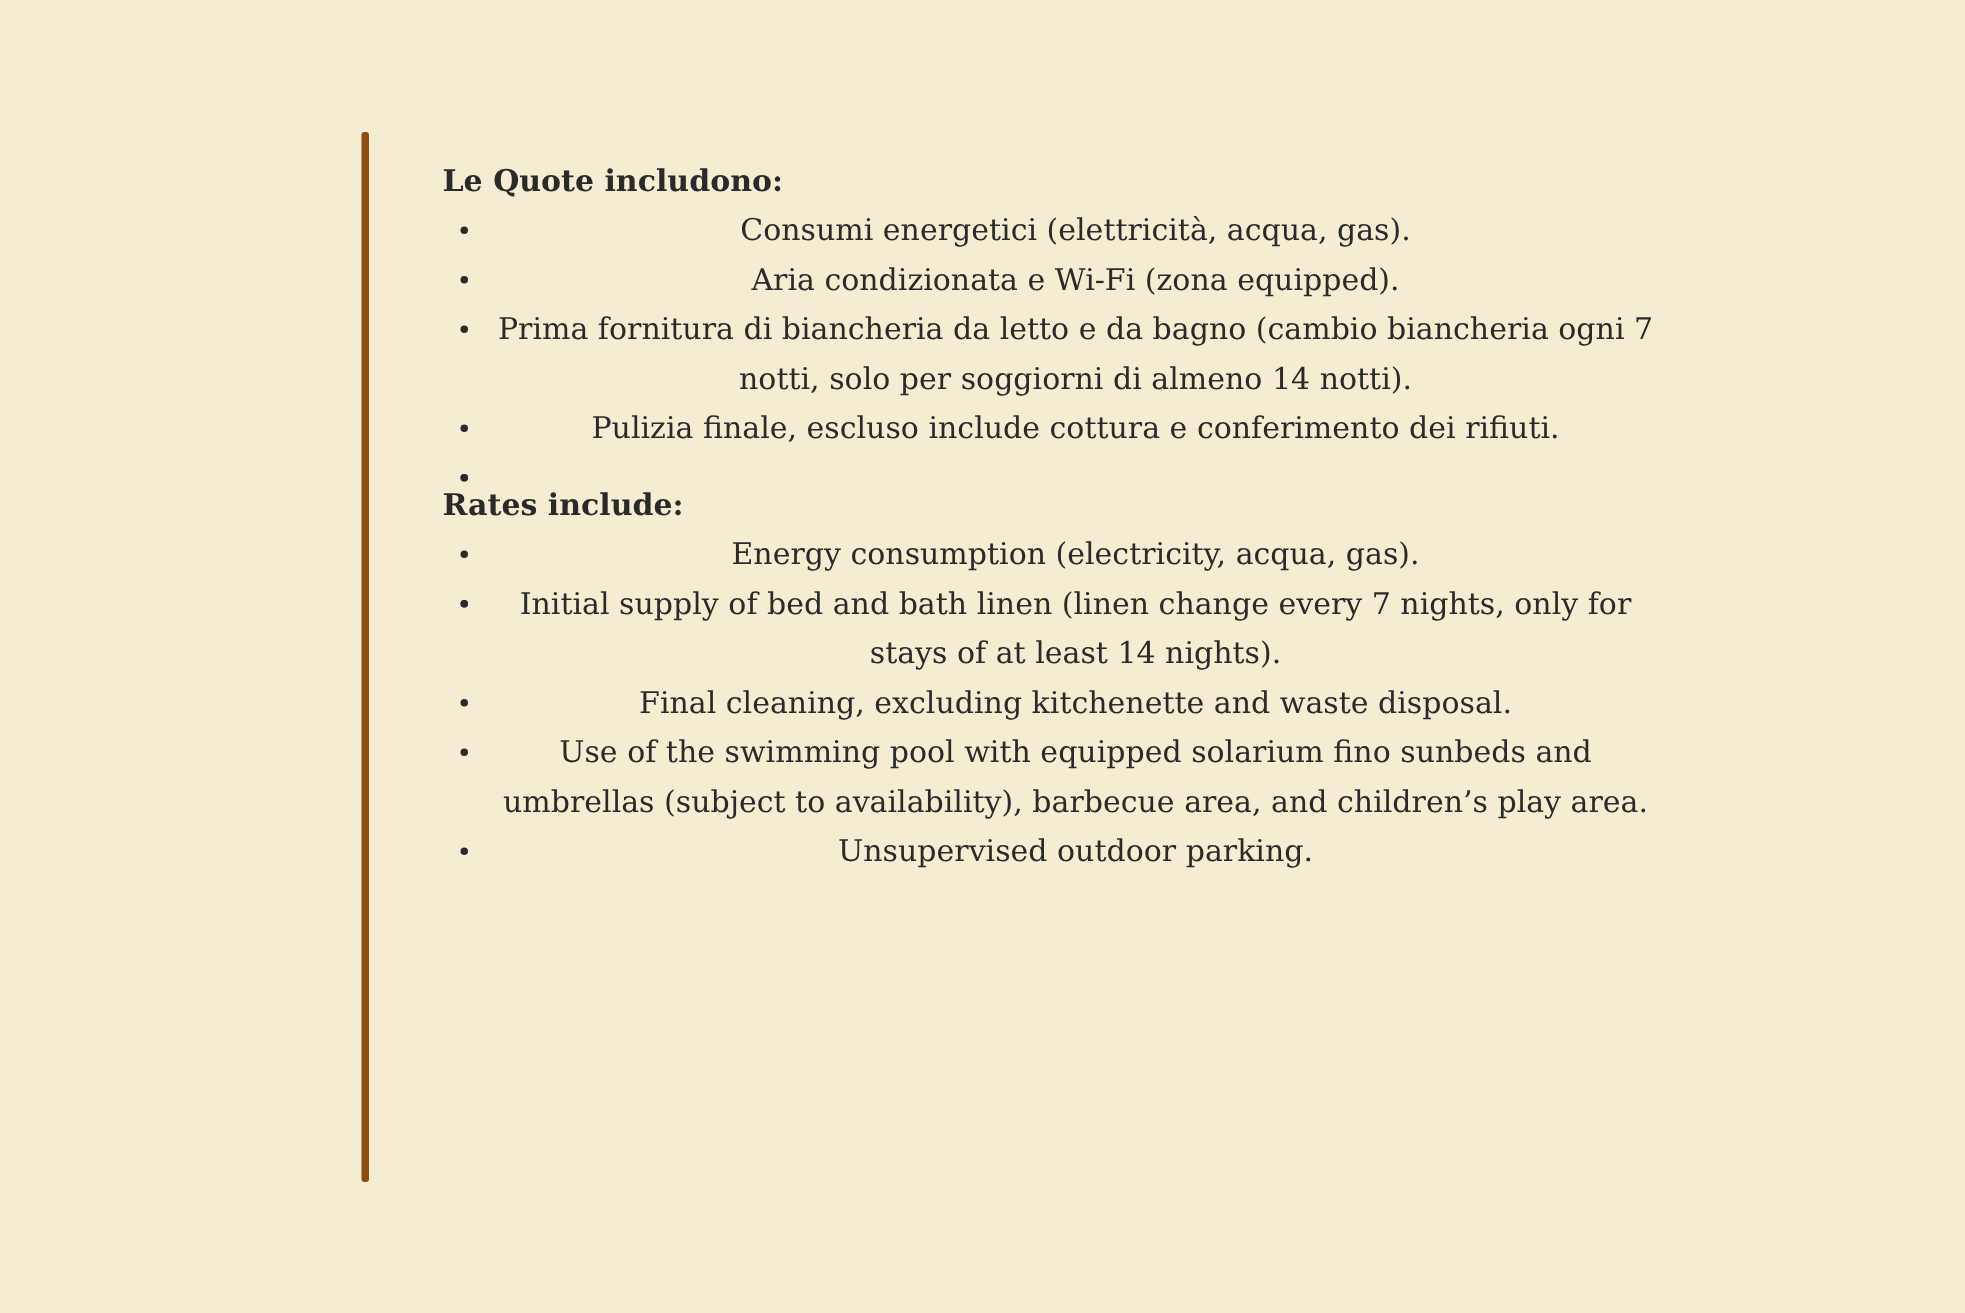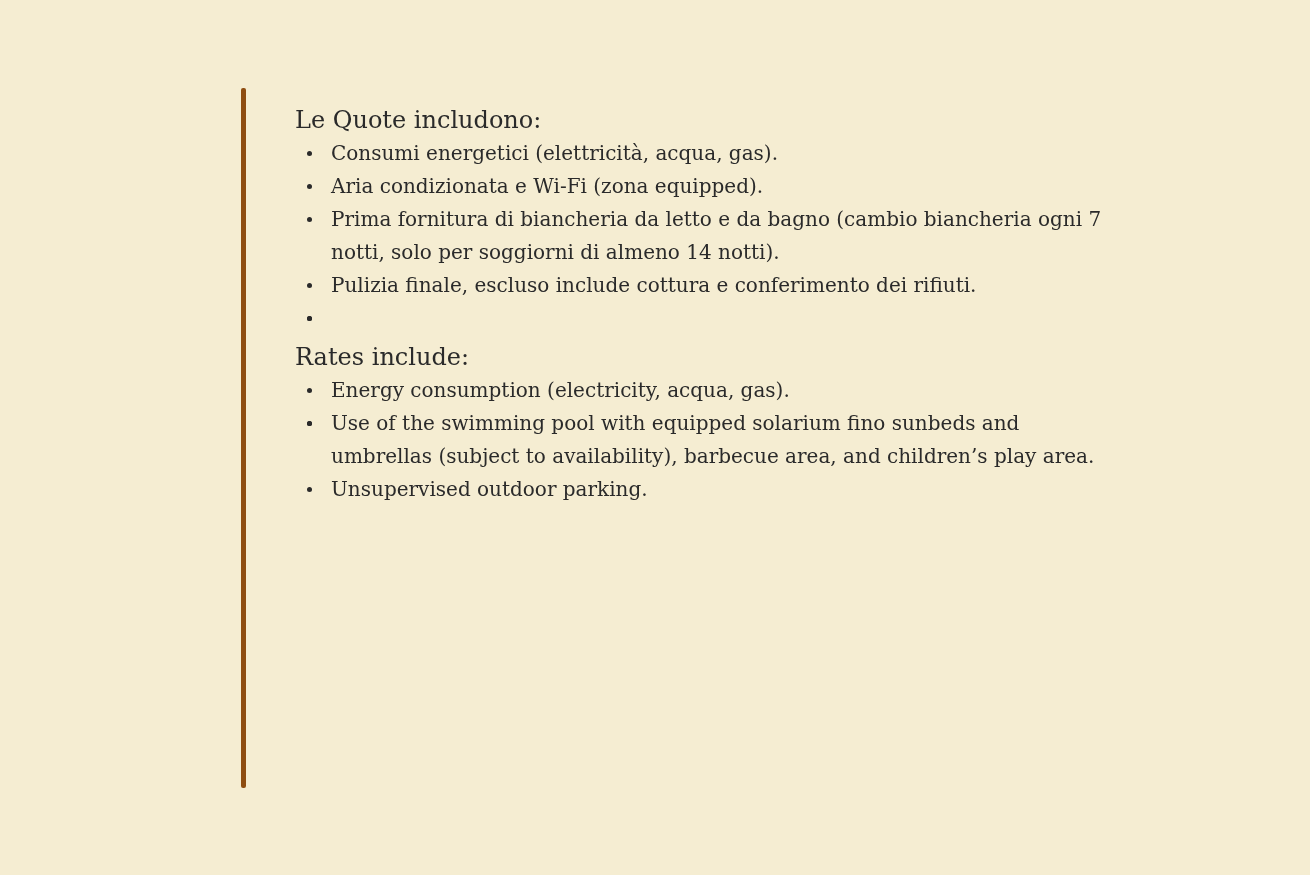--- a/index.html
+++ b/index.html
@@ -27,27 +27,28 @@
   .content {
     position: absolute;
     left: 295px;
     top: 104px;
     width: 808px;
     color: #2a2a2a;
     font-size: 20px;
     line-height: 33px;
   }
   .section-heading {
-    font-size: 24px;
-    font-weight: normal;
+    font-size: 20px;
+    font-weight: bold;
     line-height: 33px;
   }
-  .section + .section { margin-top: 39px; }
+  .section + .section { margin-top: 18px; }
   ul.bullet-list {
     list-style: none;
+    text-align: center;
   }
   ul.bullet-list li {
     position: relative;
     padding-left: 36px;
   }
   .bullet-dot {
     position: absolute;
     left: 12px;
     top: 14px;
     width: 5px;
@@ -74,19 +75,21 @@
         <li><span class="bullet-dot"></span></li>
         <li><span class="bullet-dot"></span></li>
       </ul>
     </div>
 
     <div class="section">
       <h2 class="section-heading">Rates include:</h2>
       <ul class="bullet-list">
         <li><span class="bullet-dot"></span><span>Energy consumption (electricity, acqua, gas).</span></li>
         <li><span class="bullet-dot"></span></li>
+        <li><span class="bullet-dot"></span><span>Initial supply of bed and bath linen (linen change every 7 nights, only for stays of at least 14 nights).</span></li>
+        <li><span class="bullet-dot"></span><span>Final cleaning, excluding kitchenette and waste disposal.</span></li>
         <li><span class="bullet-dot"></span><span>Use of the swimming pool with equipped solarium fino sunbeds and umbrellas (subject to availability), barbecue area, and children’s play area.</span></li>
         <li><span class="bullet-dot"></span><span>Unsupervised outdoor parking.</span></li>
       </ul>
     </div>
 
   </div>
 </div>
 
 </body></html>

